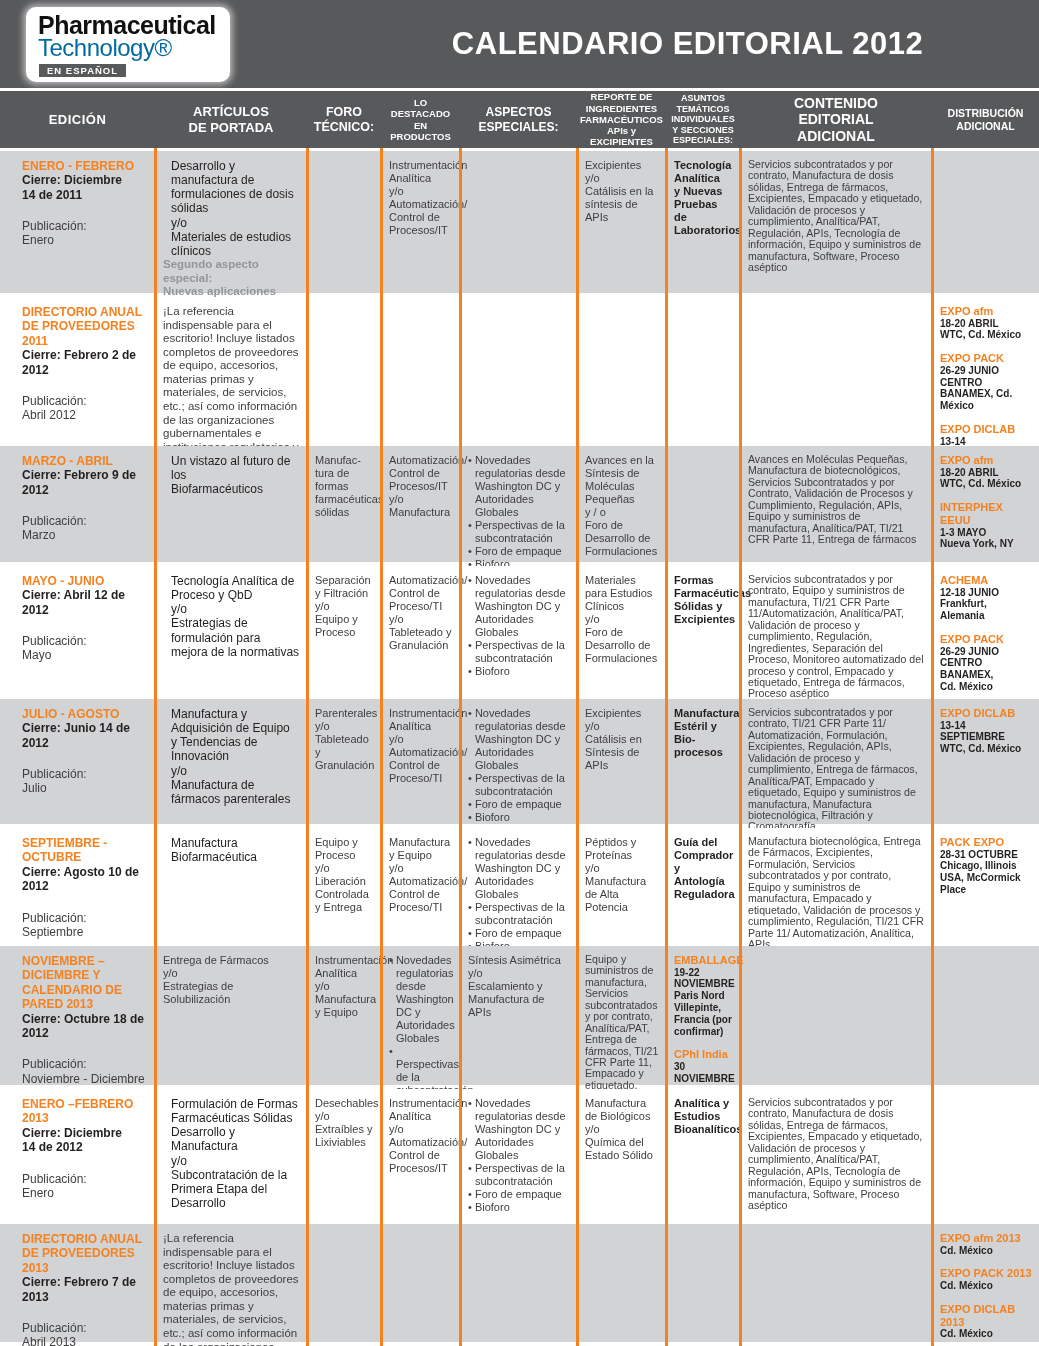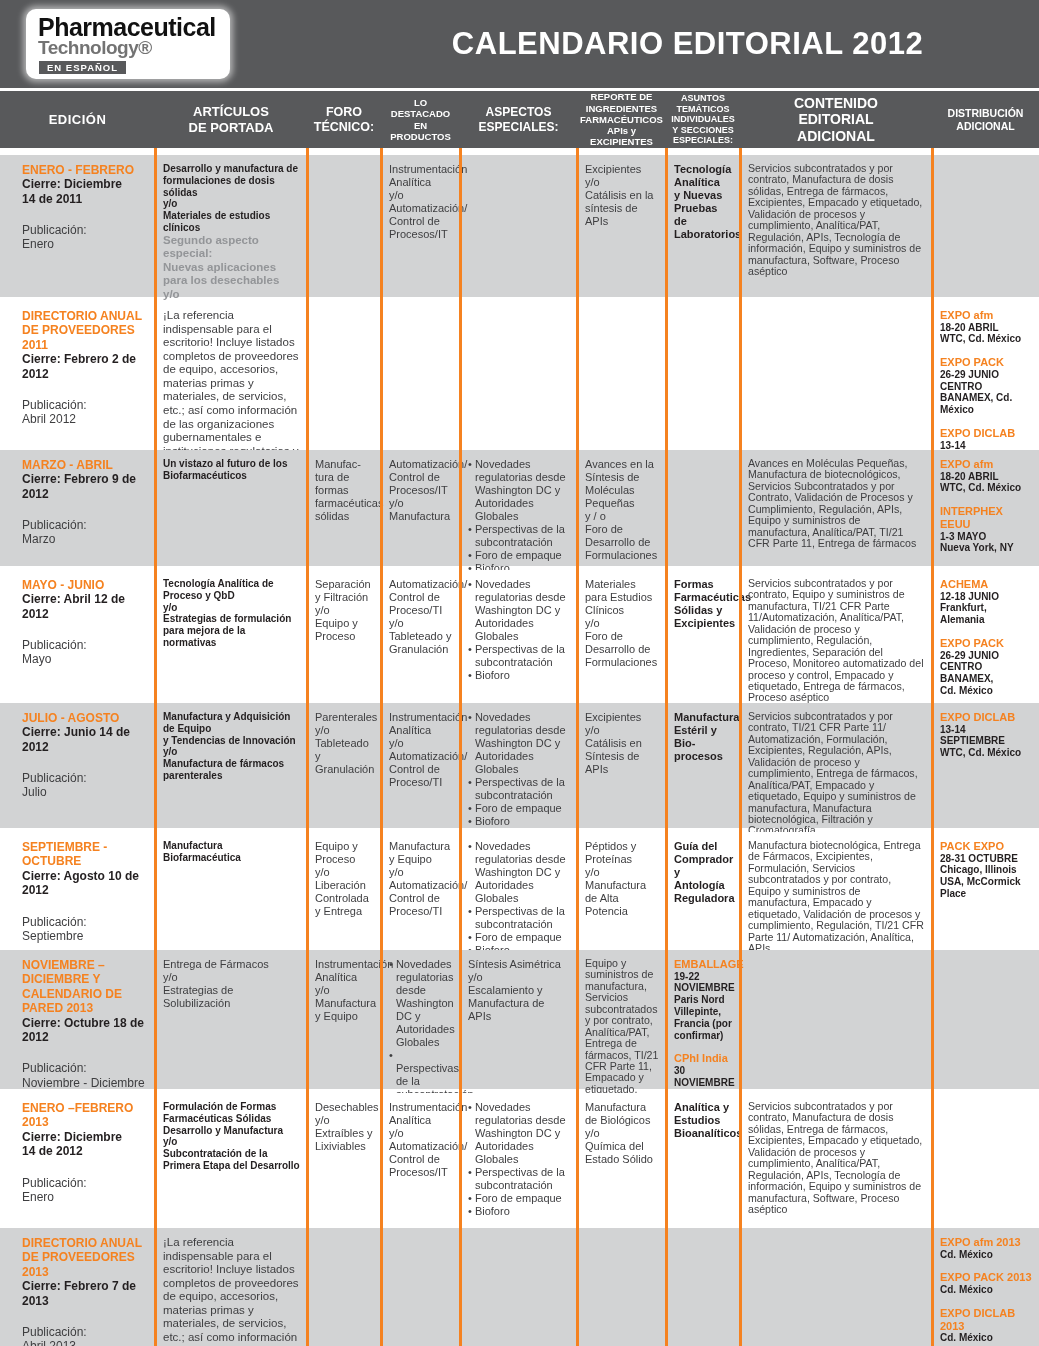--- a/index.html
+++ b/index.html
@@ -4,54 +4,54 @@
 <style>
   * { margin:0; padding:0; box-sizing:border-box; }
   html,body { width:1039px; height:1346px; overflow:hidden; }
   body { font-family:"Liberation Sans", sans-serif; background:#fff; color:#3e3e40; }
 
   
   .top-header { height:88px; background:#58595b; display:flex; align-items:center; }
   .logo-wrap { margin-left:26px; width:330px; display:flex; align-items:center; }
   .logo { background:#fff; border-radius:10px; padding:6px 14px 4px 12px; box-shadow:0 0 6px 3px rgba(255,255,255,.55); position:relative; }
   .logo-line1 { font-size:25px; font-weight:900; color:#111; letter-spacing:-0.5px; line-height:1; }
-  .logo-line2 { font-size:19px; font-weight:700; color:#737373; letter-spacing:-0.5px; line-height:1; margin-top:-2px; }
+  .logo-line2 { font-size:24px; font-weight:400; color:#0369a1; letter-spacing:-0.5px; line-height:1; margin-top:-2px; }
   .logo-tag { display:inline-block; background:#58595b; border:1px solid #fff; color:#fff; font-size:9.5px; font-weight:bold; letter-spacing:1px; padding:1px 8px; margin-top:2px; }
   .main-title { flex:1; text-align:center; color:#fff; font-size:31px; font-weight:bold; letter-spacing:0.5px; padding-right:20px; }
 
   .hgap { height:3px; background:#fff; }
 
   
   .col-head { height:57px; background:#58595b; display:grid; grid-template-columns:155px 152px 74px 79px 117px 89px 74px 192px 107px; align-items:center; }
   .col-head .ch { color:#fff; font-weight:bold; text-align:center; line-height:1.18; white-space:pre-line; padding:0 3px; }
   .ch.c1 { font-size:13px; letter-spacing:0.5px; }
   .ch.c2 { font-size:13px; }
   .ch.c3 { font-size:12.5px; }
   .ch.c4 { font-size:9.5px; }
   .ch.c5 { font-size:12px; }
   .ch.c6 { font-size:9.5px; }
   .ch.c7 { font-size:9px; }
   .ch.c8 { font-size:14px; }
   .ch.c9 { font-size:10.5px; }
 
   
-  .table-zone { position:relative; height:1198px; display:flex; flex-direction:column; background:#fff; padding-top:7px; }
+  .table-zone { position:relative; height:1198px; display:flex; flex-direction:column; background:#fff; padding-top:25px;justify-content:flex-end; }
   .vline { position:absolute; top:0; bottom:0; width:3px; background:#f58220; z-index:3; }
   .row { display:grid; grid-template-columns:155px 152px 74px 79px 117px 89px 74px 192px 107px; margin-bottom:4px; }
   .row:last-child { margin-bottom:0; flex:1; }
   .row-gray { background:#d2d3d4; }
   .row-white { background:#fff; }
 
   .cell { padding:8px 7px 6px 8px; font-size:11px; line-height:1.18; }
   .cell-edition { padding-left:22px; padding-right:4px; }
   .ed-title { color:#f58220; font-weight:bold; font-size:12px; line-height:1.2; white-space:pre-line; }
   .ed-cierre { color:#231f20; font-weight:bold; font-size:12px; line-height:1.2; white-space:pre-line; }
   .ed-pub { margin-top:17px; font-size:12px; color:#3e3e40; white-space:pre-line; }
 
-  .p-bold { font-weight:bold; color:#231f20; font-size:10px; white-space:pre-line; }
+  .p-bold { font-weight:normal; color:#231f20; font-size:12px; white-space:pre-line;margin-left:8px; }
   .p-gray { font-weight:bold; color:#939598; font-size:11.5px; white-space:pre-line; }
   .p-plain { color:#3e3e40; font-size:11.5px; white-space:pre-line; }
 
   .pre { white-space:pre-line; }
   .cell-asuntos { font-weight:bold; color:#231f20; white-space:pre-line; }
   .cell-contenido { font-size:10.6px; line-height:1.08; }
   .bullet { padding-left:7px; text-indent:-7px; }
 
   .dist-block { margin-bottom:11px; }
   .dist-name { color:#f58220; font-weight:bold; font-size:11px; line-height:1.15; white-space:pre-line; }

